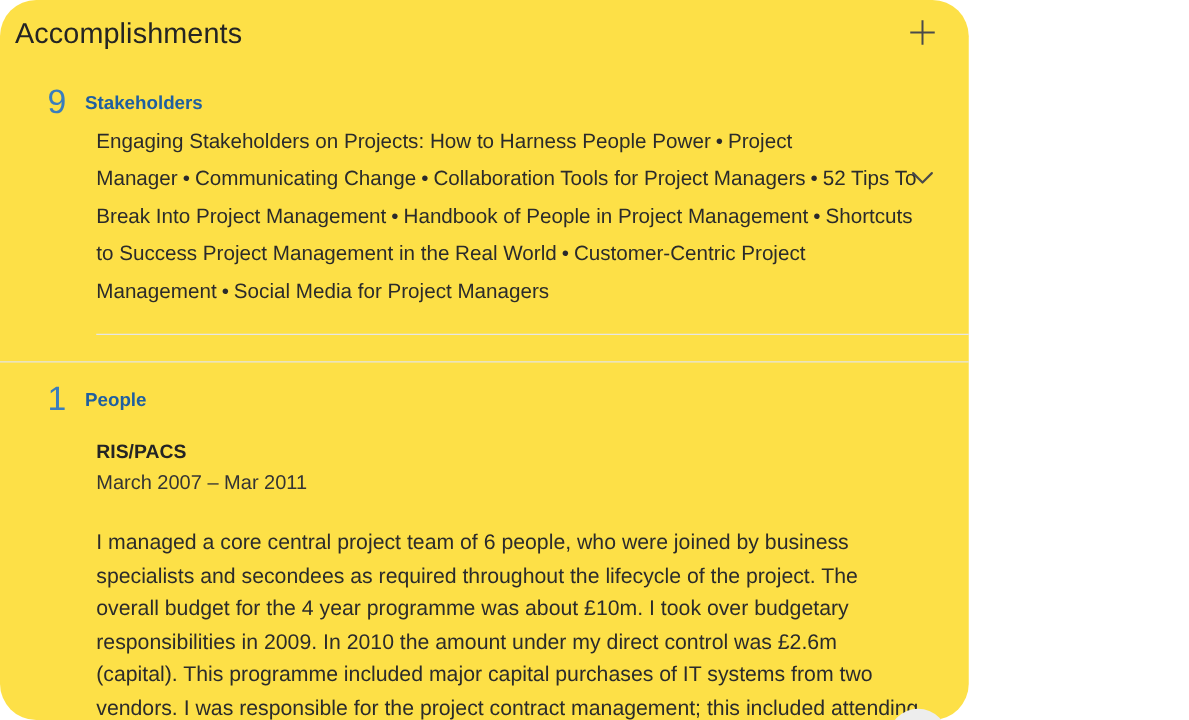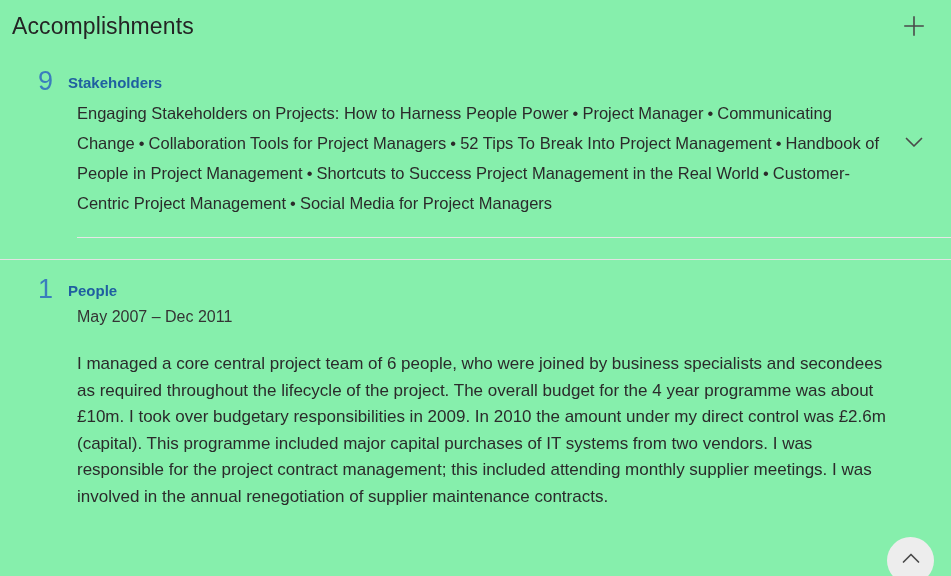--- a/index.html
+++ b/index.html
@@ -11,24 +11,25 @@
   body {
     width: 951px;
     height: 576px;
     font-family: "Liberation Sans", sans-serif;
     color: #242424;
     overflow: hidden;
     position: relative;
   }
 
   .page {
-    width: 951px;
+    width: 775px;
     height: 576px;
     position: relative;
-    background: #86efac;
+    background: #fde047;
+    border-radius: 29px;
   }
 
   
   .header {
     position: relative;
     height: 52px;
     padding: 0 0 0 12px;
     display: flex;
     align-items: center;
   }
@@ -209,18 +210,19 @@
 
     <div class="chev-up-btn">
       <span>
         <svg width="28" height="28" viewBox="0 0 28 28">
           <path d="M6.5 17 L14 9.5 L21.5 17" stroke="#4a4a4a" stroke-width="1.7" fill="none" stroke-linecap="round" stroke-linejoin="round"></path>
         </svg>
       </span>
     </div>
 
     <div class="sec-body">
-      <div class="proj-dates">May 2007 – Dec 2011</div>
+      <div class="proj-title">RIS/PACS</div>
+      <div class="proj-dates">March 2007 – Mar 2011</div>
       <div class="proj-desc">I managed a core central project team of 6 people, who were joined by business specialists and secondees as required throughout the lifecycle of the project. The overall budget for the 4 year programme was about £10m. I took over budgetary responsibilities in 2009. In 2010 the amount under my direct control was £2.6m (capital). This programme included major capital purchases of IT systems from two vendors. I was responsible for the project contract management; this included attending monthly supplier meetings. I was involved in the annual renegotiation of supplier maintenance contracts.</div>
     </div>
   </div>
 
 </div>
 
 </body></html>

